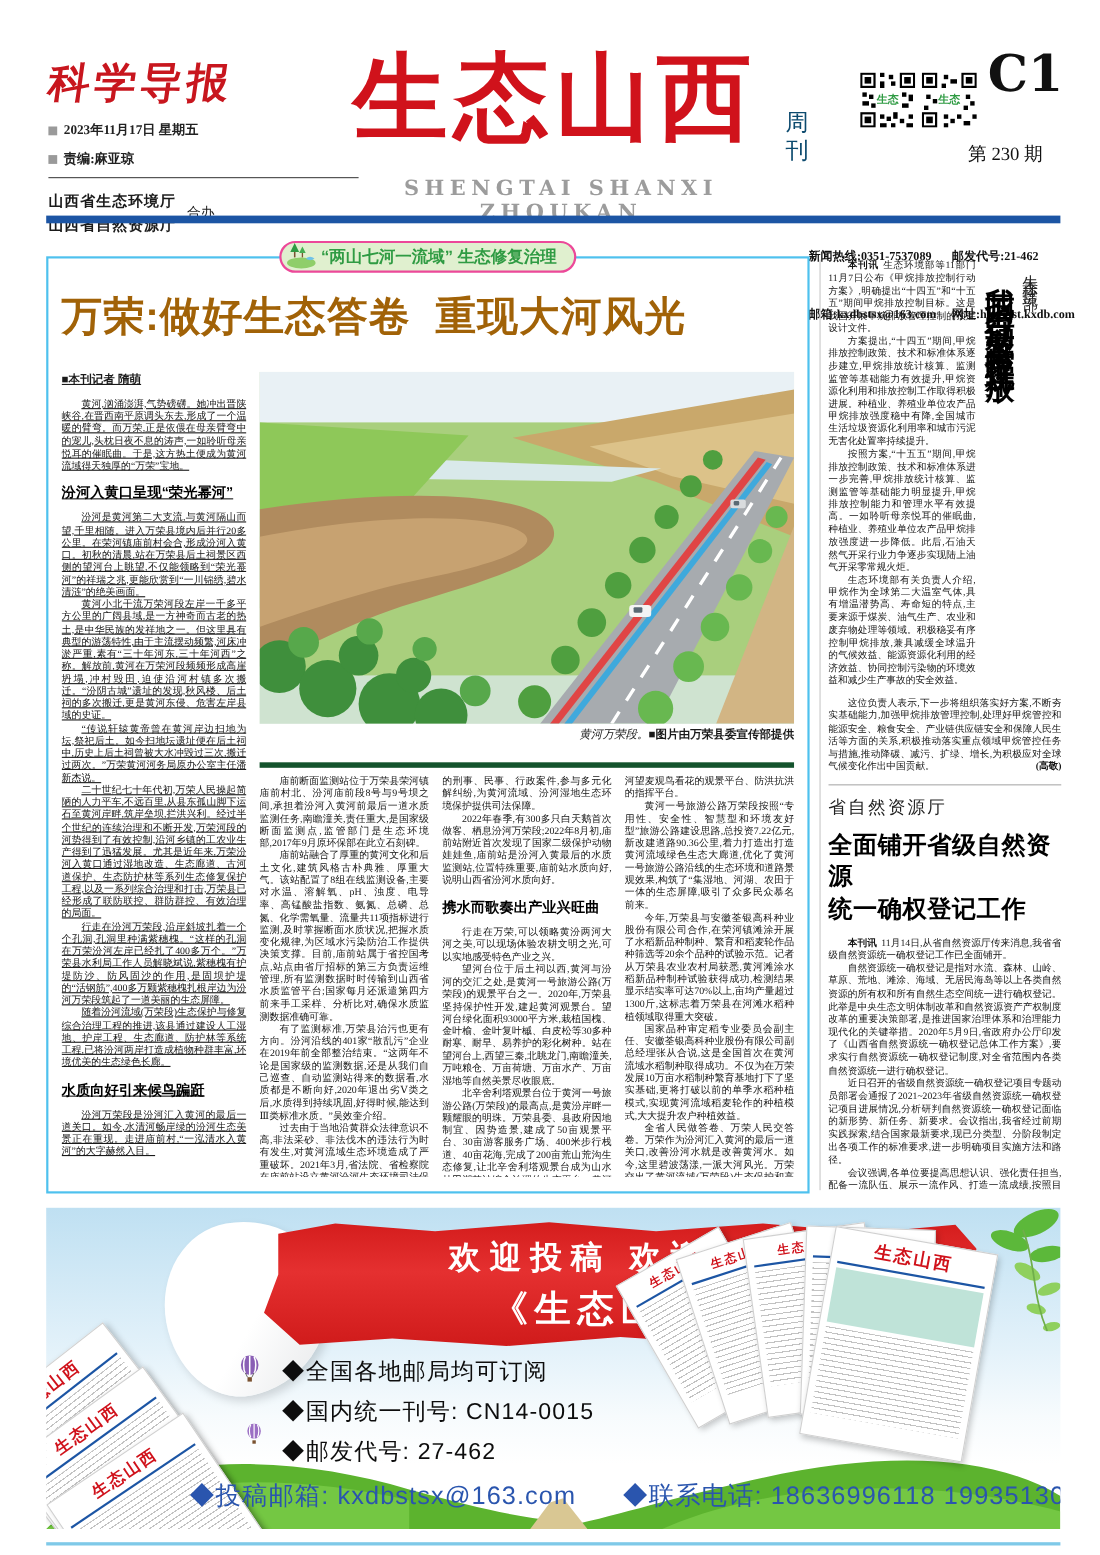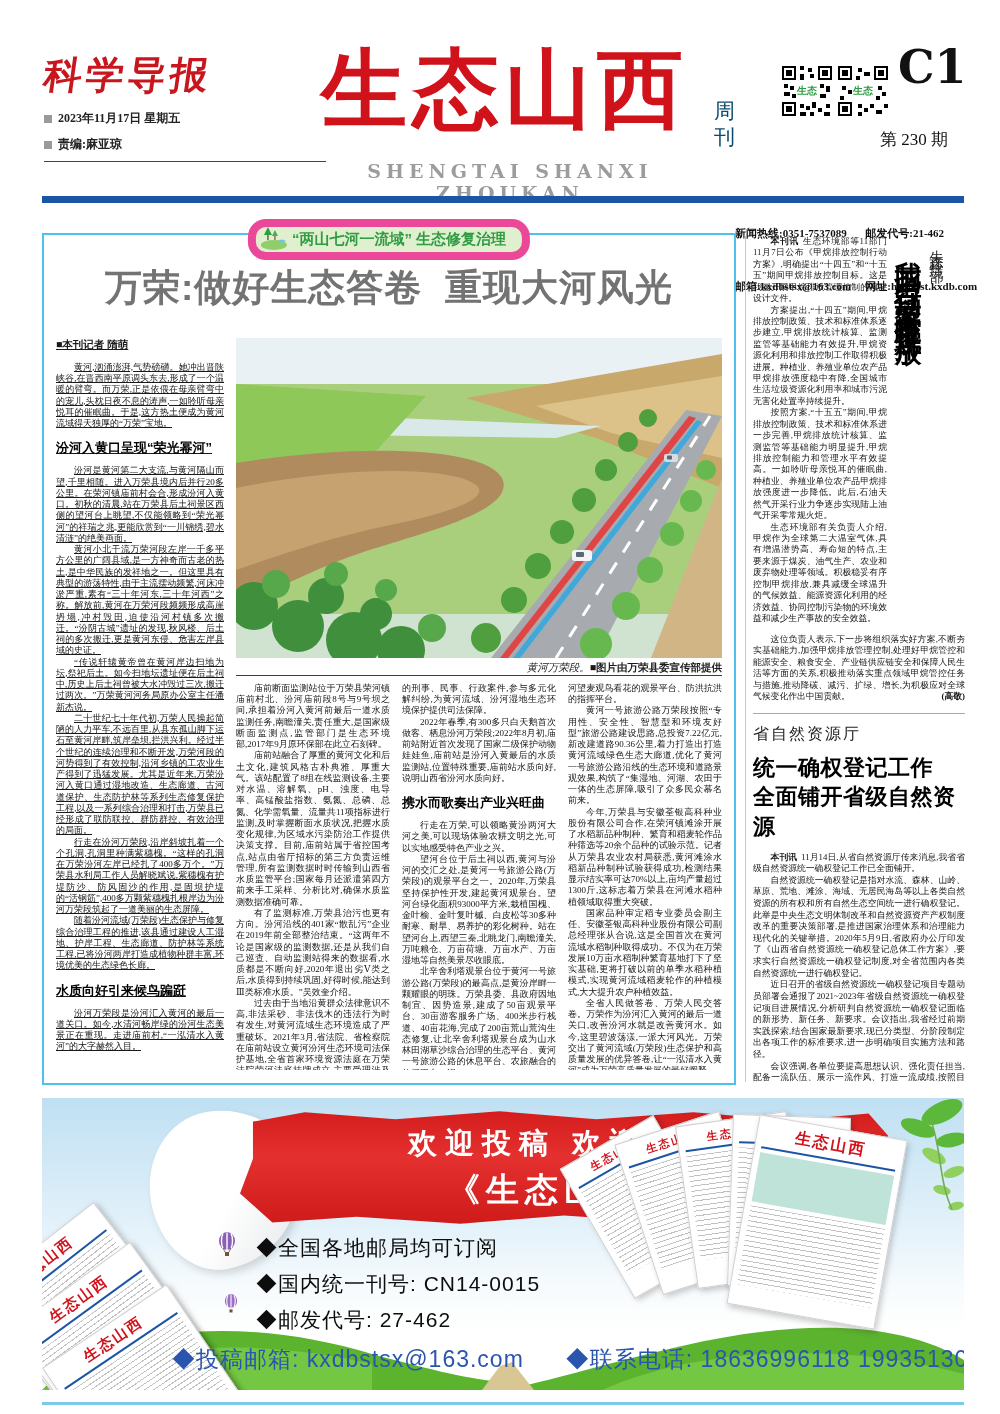--- a/index.html
+++ b/index.html
@@ -21,36 +21,36 @@
       letter-spacing:5px;color:#9c9c9c;font-weight:700;font-family:"DejaVu Serif",serif;}
   .qr{position:absolute;width:50px;height:50px;top:66px;}
   .qr1{left:782px;} .qr2{left:838px;}
   .page-code{position:absolute;left:898px;top:40px;font-size:46px;font-weight:700;font-family:"DejaVu Serif",serif;color:#111;}
   .issue{position:absolute;left:880px;top:128px;font-size:17px;color:#111;}
   .contacts{position:absolute;left:735px;top:158px;display:flex;gap:14px;font-size:11px;font-weight:700;color:#111;}
   .contacts div{line-height:1.8;margin-top:33px;}
   .blue-bar{position:absolute;left:42px;top:196px;width:922px;height:7px;background:#1c55a4;}
   
   .main-box{position:absolute;left:42px;top:233px;width:694px;height:852px;border:2px solid #4ec1ee;box-sizing:border-box;padding:8px 12px 6px 12px;}
-  .badge{position:absolute;top:-16px;left:50%;transform:translateX(-50%);background:#e0f0cf;border:8px solid #ec4899;
+  .badge{position:absolute;top:-16px;left:50%;transform:translateX(-50%);background:#e0f0cf;border:2px solid #ec4899;
       border-radius:18px;padding:3px 16px 3px 36px;color:#2f9b43;font-weight:700;font-size:15px;white-space:nowrap;
       font-family:"Liberation Sans",sans-serif;}
   .badge-icon{position:absolute;left:4px;top:-4px;}
-  .headline{margin-top:20px;text-align:center;font-size:37px;font-weight:900;letter-spacing:1px;color:#737373;
+  .headline{margin-top:20px;font-size:37px;font-weight:900;letter-spacing:1px;color:#a16207;
       font-family:"Liberation Sans",sans-serif;white-space:pre;}
   .article-body{display:flex;margin-top:14px;gap:12px;height:732px;overflow:hidden;}
   .col1{width:168px;overflow:hidden;text-decoration:underline;}
   .byline{font-size:10.5px;font-weight:700;margin:0 0 10px 0;font-family:"Liberation Sans",sans-serif;}
   .para{font-size:9px;line-height:1.25;text-align:justify;margin:0;text-indent:2em;color:#151515;}
   .para.cont{text-indent:0;}
   .subhead{font-size:13px;font-weight:700;margin:10px 0 8px 0;font-family:"Liberation Sans",sans-serif;color:#000;}
   .right-wrap{flex:1;display:flex;flex-direction:column;min-width:0;}
   .photo{height:320px;position:relative;overflow:hidden;background:#cfe3d0;}
   .photo svg{display:block;width:100%;height:100%;}
-  .caption{text-align:right;font-size:10.5px;margin:3px 0 7px 0;border-bottom:1px solid #14532d;padding-bottom:0;}
+  .caption{text-align:right;font-size:10.5px;margin:3px 0 7px 0;border-bottom:5px solid #14532d;padding-bottom:18px;}
   .cap-i{font-style:italic;}
   .cap-credit{font-weight:700;font-family:"Liberation Sans",sans-serif;}
   .cols3{display:flex;gap:12px;flex:1;overflow:hidden;}
   .ncol{flex:1;overflow:hidden;min-width:0;}
   
   .side-rule{position:absolute;left:745px;top:236px;height:846px;border-left:1px solid #c8c8c8;}
   .sidebar{position:absolute;left:753px;top:236px;width:212px;height:848px;overflow:hidden;}
   .methane{display:flex;height:392px;overflow:hidden;}
   .m-body{width:134px;overflow:hidden;}
   .m-body .para{font-size:8.8px;line-height:1.3;}
@@ -100,20 +100,27 @@
     <div class="logo">科学导报</div>
     <div class="meta-line">
         <span class="sq"></span>
         <span>2023年11月17日  星期五</span>
       </div>
     <div class="meta-line">
         <span class="sq"></span>
         <span>责编:麻亚琼</span>
       </div>
     <hr class="logo-rule">
+    <div class="orgs">
+      <div class="org-names">
+        <div>山西省生态环境厅</div>
+        <div>山西省自然资源厅</div>
+      </div>
+      <div class="co-label">合办</div>
+    </div>
   </div>
 
   <div class="masthead-title">生态山西</div>
   <div class="weekly">周刊</div>
   <div class="subtitle">SHENGTAI SHANXI ZHOUKAN</div>
 
   <div class="qr qr1">
     <svg viewBox="0 0 25 25" width="50" height="50">
         <rect width="25" height="25" fill="#fff"></rect>
         <g fill="#000">
@@ -340,22 +347,22 @@
       <div class="m-headline">我国出台行动方案管控甲烷排放</div>
       <div class="m-kicker">生态环境部</div>
     </div>
     <div class="m-closing">
       <p class="para"><span>这位负责人表示,下一步将组织落实好方案,不断夯实基础能力,加强甲烷排放管理控制,处理好甲烷管控和能源安全、粮食安全、产业链供应链安全和保障人民生活等方面的关系,积极推动落实重点领域甲烷管控任务与措施,推动降碳、减污、扩绿、增长,为积极应对全球气候变化作出中国贡献。</span><span class="author">(高敬)</span></p>
     </div>
     <hr class="side-divider">
     <div class="land">
       <div class="land-kicker">省自然资源厅</div>
       <div class="land-headline">
+        <div>全面铺开省级自然资源</div>
         <div>统一确权登记工作</div>
-        <div>全面铺开省级自然资源</div>
       </div>
       <div class="land-body">
         <p class="para"><b class="lead">本刊讯</b><span>11月14日,从省自然资源厅传来消息,我省省级自然资源统一确权登记工作已全面铺开。</span></p>
         <div>
             <p class="para">自然资源统一确权登记是指对水流、森林、山岭、草原、荒地、滩涂、海域、无居民海岛等以上各类自然资源的所有权和所有自然生态空间统一进行确权登记。此举是中央生态文明体制改革和自然资源资产产权制度改革的重要决策部署,是推进国家治理体系和治理能力现代化的关键举措。2020年5月9日,省政府办公厅印发了《山西省自然资源统一确权登记总体工作方案》,要求实行自然资源统一确权登记制度,对全省范围内各类自然资源统一进行确权登记。</p>
             <p class="para">近日召开的省级自然资源统一确权登记项目专题动员部署会通报了2021~2023年省级自然资源统一确权登记项目进展情况,分析研判自然资源统一确权登记面临的新形势、新任务、新要求。会议指出,我省经过前期实践探索,结合国家最新要求,现已分类型、分阶段制定出各项工作的标准要求,进一步明确项目实施方法和路径。</p>
           </div>
         <p class="para"><span>会议强调,各单位要提高思想认识、强化责任担当,配备一流队伍、展示一流作风、打造一流成绩,按照目标要求,加快推进项目实施。要建立“通报激励机制、分类破题机制、部门联动机制、调度协调机制、三三联建机制、宣传报道机制”6项工作机制,紧盯时间节点,倒排项目工期,确保高质量高效率完成各项工作任务。要加强项目全周期流程管理,切实做好项目保密管理、档案管理、绩效管理和诚信管理,确保程序扎实、成果翔实、数据安全。</span></p>
       </div>
     </div>

